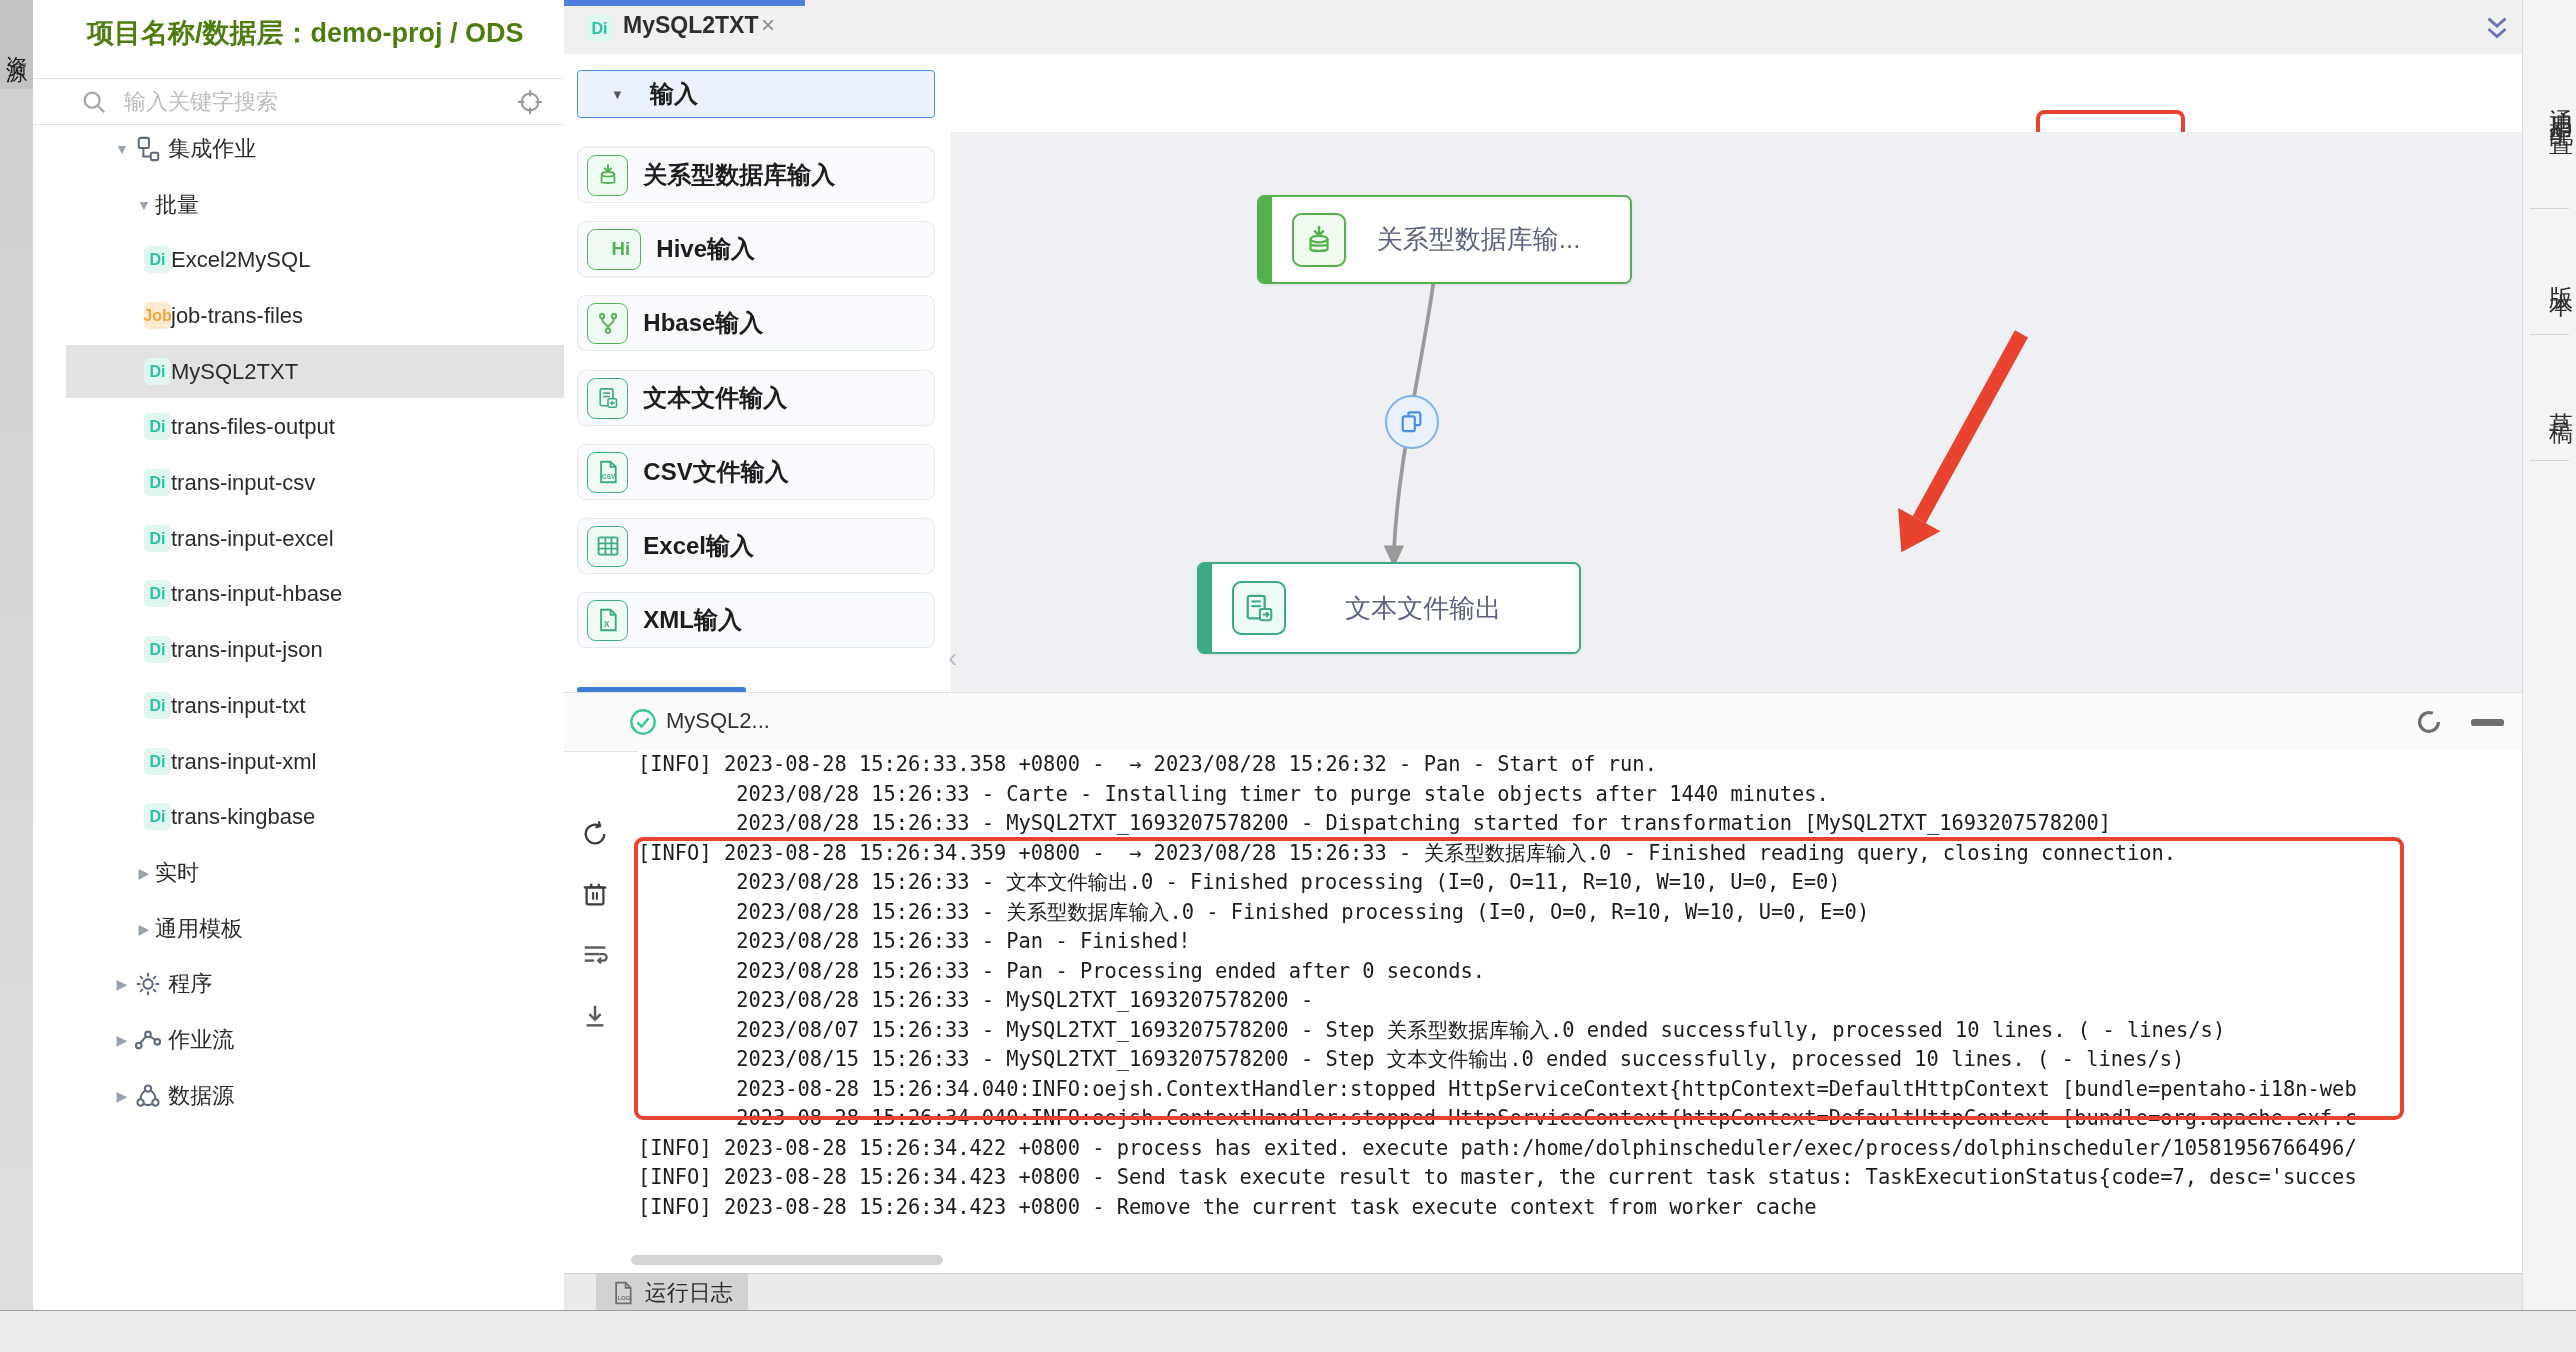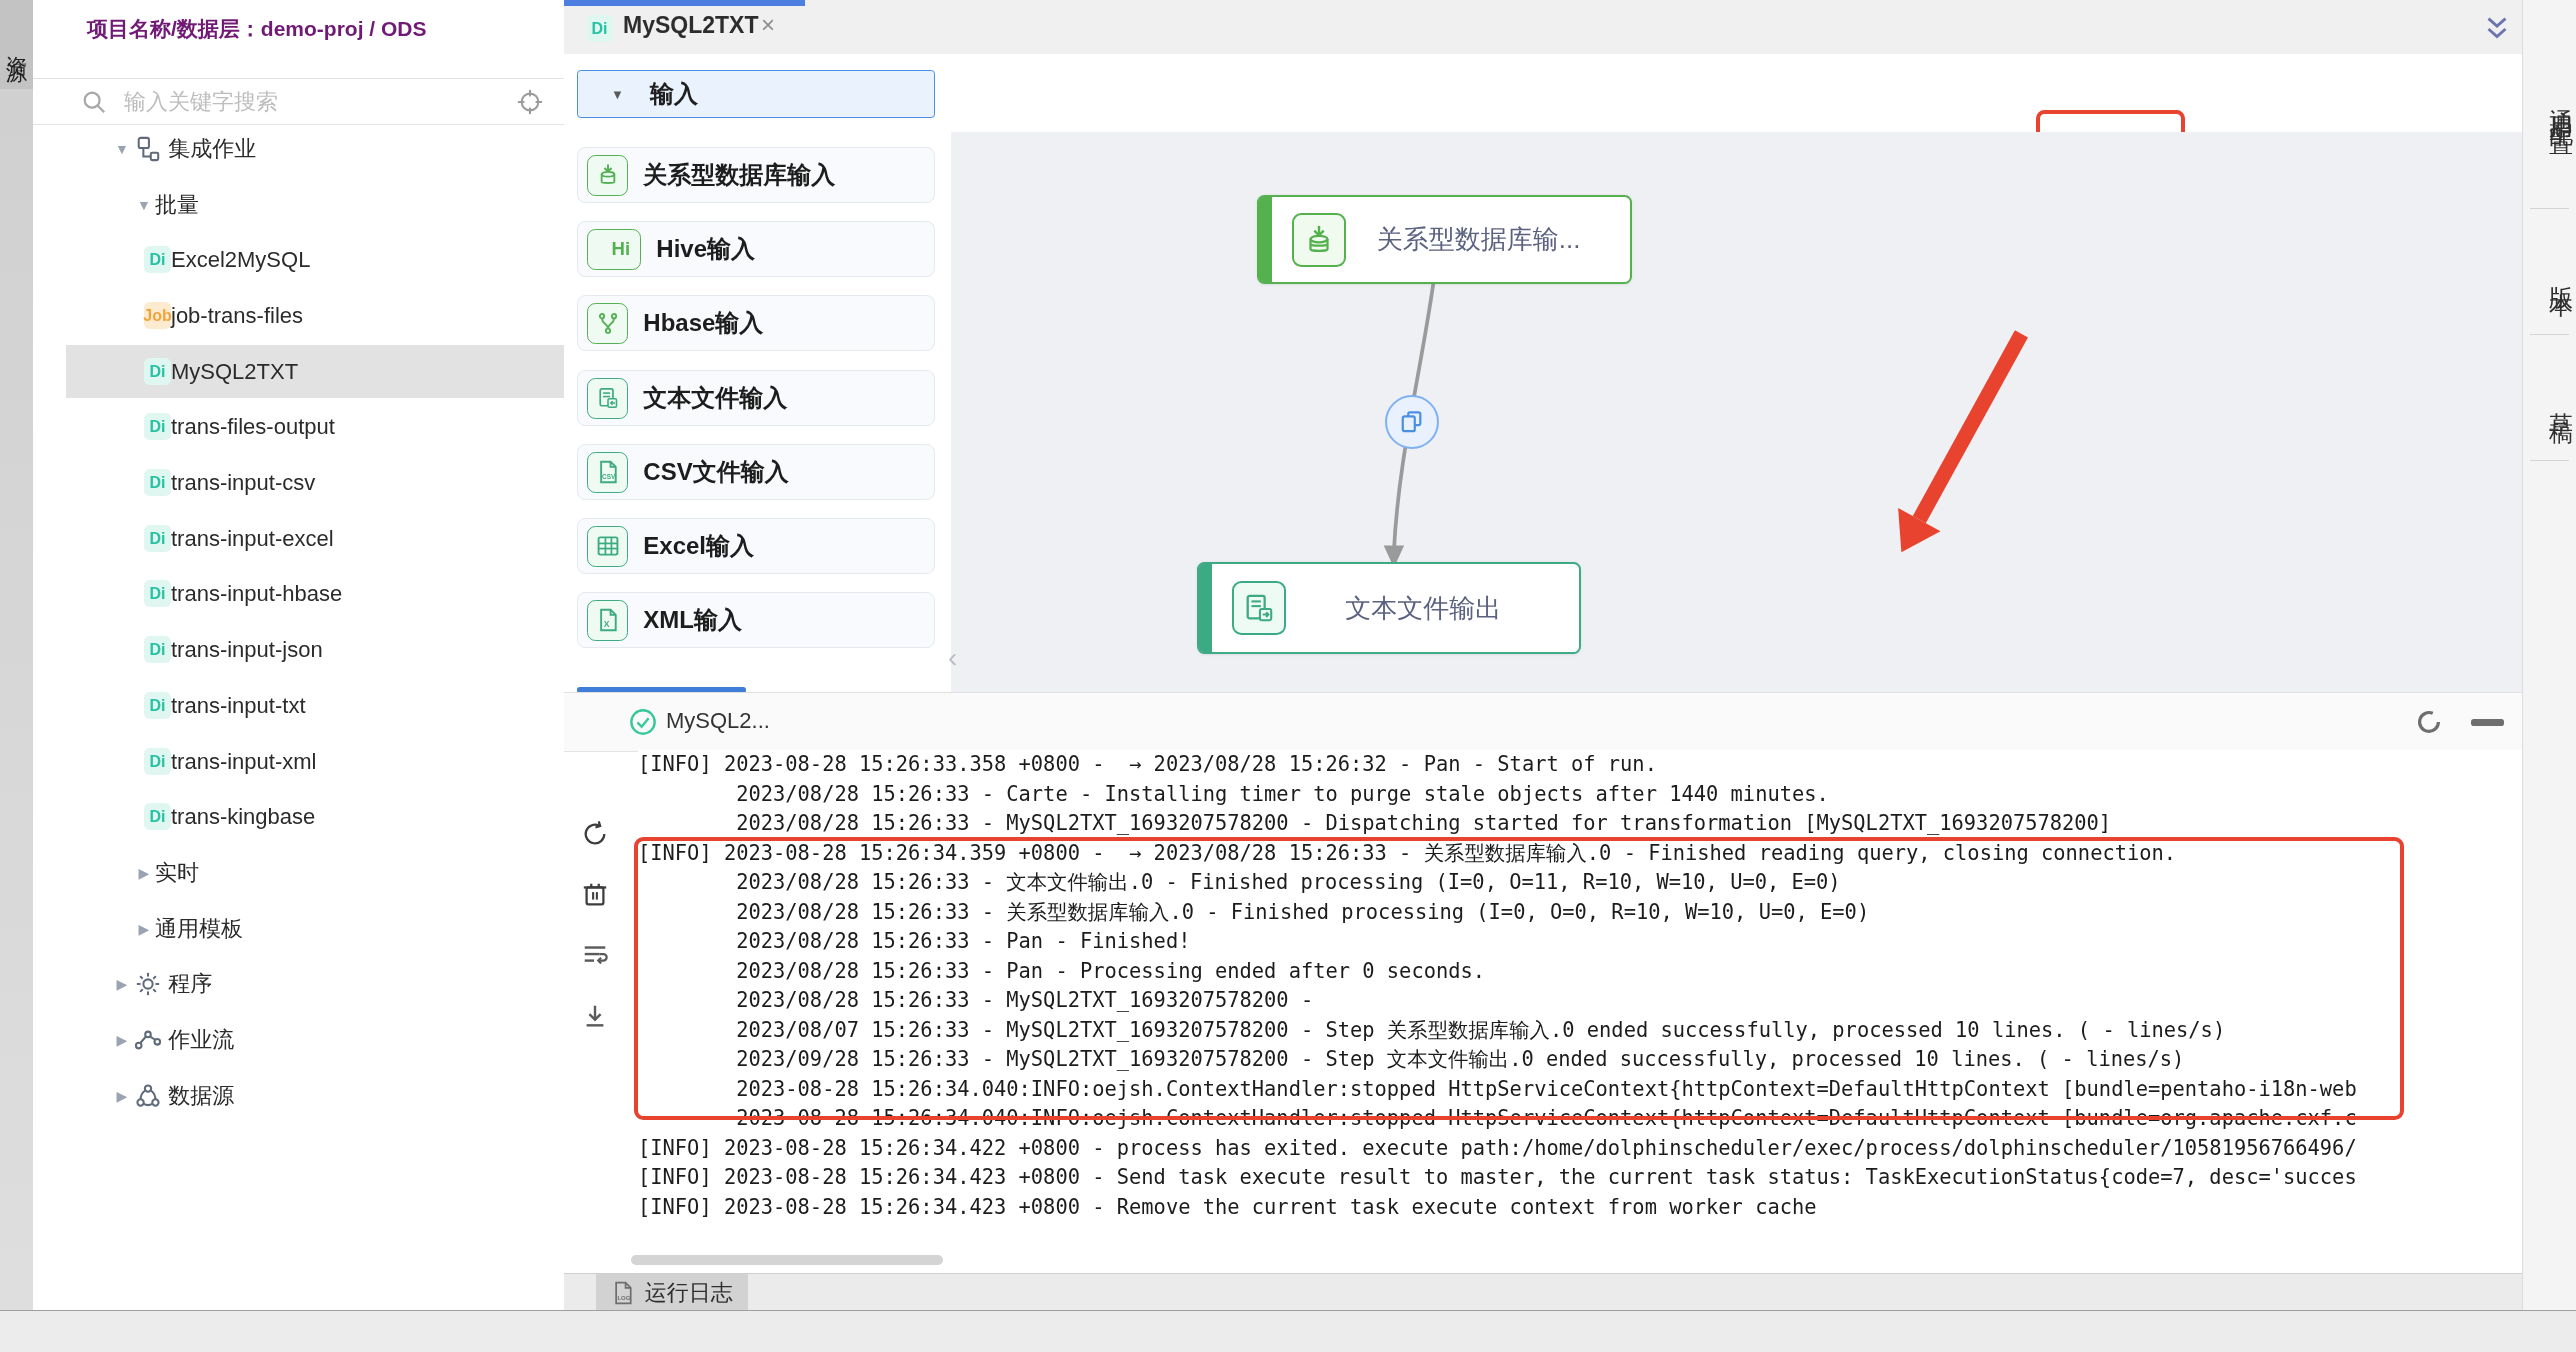--- a/index.html
+++ b/index.html
@@ -7,21 +7,21 @@
        font-family:"Liberation Sans",sans-serif;color:#2b2b2b;}
   .abs{position:absolute;}
 
   
   .left-rail{left:0;top:0;width:33px;height:1310px;background:linear-gradient(#cfcfcf,#dedede);}
   .left-rail-tab{left:0;top:0;width:33px;height:89px;background:#c3c3c3;display:flex;align-items:center;justify-content:center;
     writing-mode:vertical-rl;text-orientation:upright;font-size:21.3px;color:#1f1f1f;letter-spacing:5.6px;}
 
   
   .sidebar{left:33px;top:0;width:531px;height:1310px;background:#fff;border-right:0.9px solid #d6d6d6;}
-  .sb-title{left:54px;top:15px;width:464px;font-size:21px;font-weight:bold;color:#701a75;white-space:nowrap;}
+  .sb-title{left:54px;top:15px;width:464px;font-size:27px;font-weight:bold;color:#4d7c0f;white-space:nowrap;}
   .sb-search{left:0;top:78px;width:531px;height:45px;border-top:0.9px solid #e2e2e2;border-bottom:0.9px solid #e2e2e2;background:#fff;}
   .sb-search input{position:absolute;left:89px;top:5.6px;width:371px;height:33px;border:none;outline:none;font-size:22px;color:#333;
     font-family:"Liberation Sans",sans-serif;background:transparent;}
   .sb-search input::placeholder{color:#bdbdbd;}
   .trow{left:33px;width:531px;height:41px;display:flex;align-items:center;font-size:22px;color:#2b2b2b;white-space:nowrap;}
   .trow.sel{background:#e2e2e2;height:53px;}
   .caret{font-size:14px;color:#9aa3b2;width:22px;text-align:center;flex:0 0 22px;}
   .lv0{padding-left:45px;}
   .lv1{padding-left:67px;}
   .lv2{padding-left:78px;}
@@ -448,21 +448,21 @@
       <div class="log-line">[INFO] 2023-08-28 15:26:33.358 +0800 -  → 2023/08/28 15:26:32 - Pan - Start of run.</div>
       <div class="log-line">        2023/08/28 15:26:33 - Carte - Installing timer to purge stale objects after 1440 minutes.</div>
       <div class="log-line">        2023/08/28 15:26:33 - MySQL2TXT_1693207578200 - Dispatching started for transformation [MySQL2TXT_1693207578200]</div>
       <div class="log-line">[INFO] 2023-08-28 15:26:34.359 +0800 -  → 2023/08/28 15:26:33 - 关系型数据库输入.0 - Finished reading query, closing connection.</div>
       <div class="log-line">        2023/08/28 15:26:33 - 文本文件输出.0 - Finished processing (I=0, O=11, R=10, W=10, U=0, E=0)</div>
       <div class="log-line">        2023/08/28 15:26:33 - 关系型数据库输入.0 - Finished processing (I=0, O=0, R=10, W=10, U=0, E=0)</div>
       <div class="log-line">        2023/08/28 15:26:33 - Pan - Finished!</div>
       <div class="log-line">        2023/08/28 15:26:33 - Pan - Processing ended after 0 seconds.</div>
       <div class="log-line">        2023/08/28 15:26:33 - MySQL2TXT_1693207578200 -</div>
       <div class="log-line">        2023/08/07 15:26:33 - MySQL2TXT_1693207578200 - Step 关系型数据库输入.0 ended successfully, processed 10 lines. ( - lines/s)</div>
-      <div class="log-line">        2023/09/28 15:26:33 - MySQL2TXT_1693207578200 - Step 文本文件输出.0 ended successfully, processed 10 lines. ( - lines/s)</div>
+      <div class="log-line">        2023/08/15 15:26:33 - MySQL2TXT_1693207578200 - Step 文本文件输出.0 ended successfully, processed 10 lines. ( - lines/s)</div>
       <div class="log-line">        2023-08-28 15:26:34.040:INFO:oejsh.ContextHandler:stopped HttpServiceContext{httpContext=DefaultHttpContext [bundle=pentaho-i18n-web</div>
       <div class="log-line">        2023-08-28 15:26:34.040:INFO:oejsh.ContextHandler:stopped HttpServiceContext{httpContext=DefaultHttpContext [bundle=org.apache.cxf.c</div>
       <div class="log-line">[INFO] 2023-08-28 15:26:34.422 +0800 - process has exited. execute path:/home/dolphinscheduler/exec/process/dolphinscheduler/10581956766496/</div>
       <div class="log-line">[INFO] 2023-08-28 15:26:34.423 +0800 - Send task execute result to master, the current task status: TaskExecutionStatus{code=7, desc='succes</div>
       <div class="log-line">[INFO] 2023-08-28 15:26:34.423 +0800 - Remove the current task execute context from worker cache</div>
     </div>
     <div class="abs red-log-box"></div>
     <div class="abs hscroll-thumb"></div>
 
     <div class="abs log-tabs">

